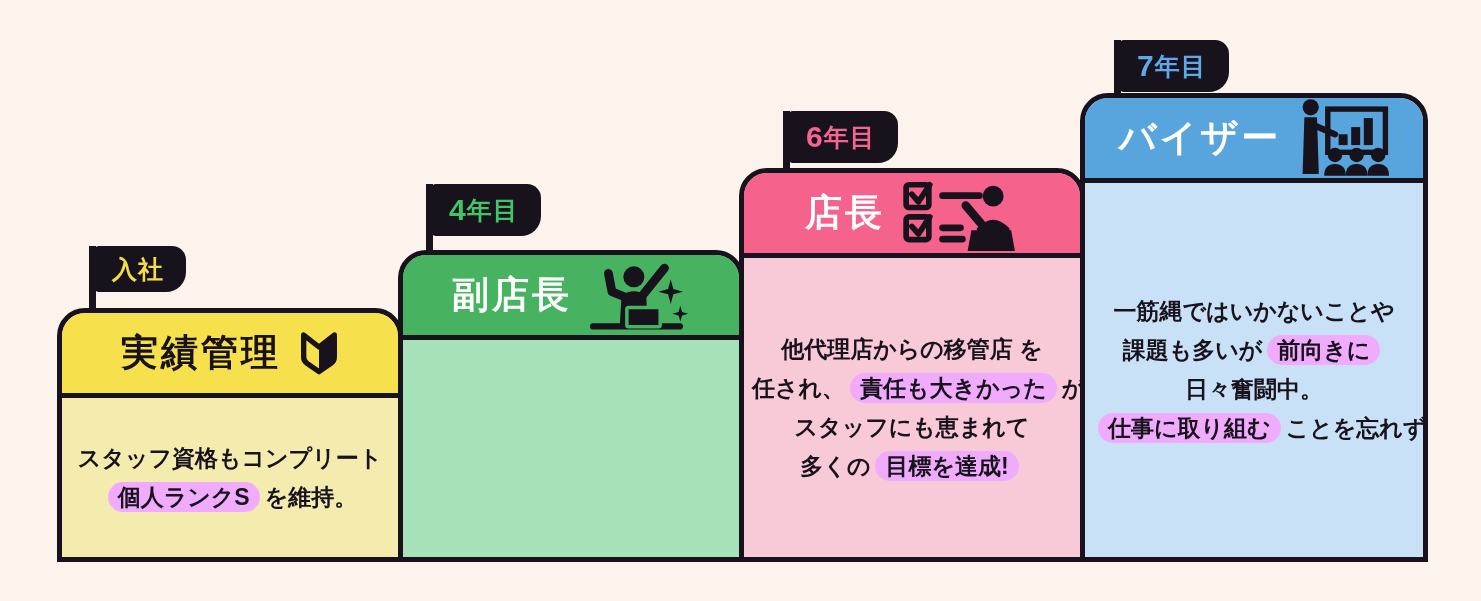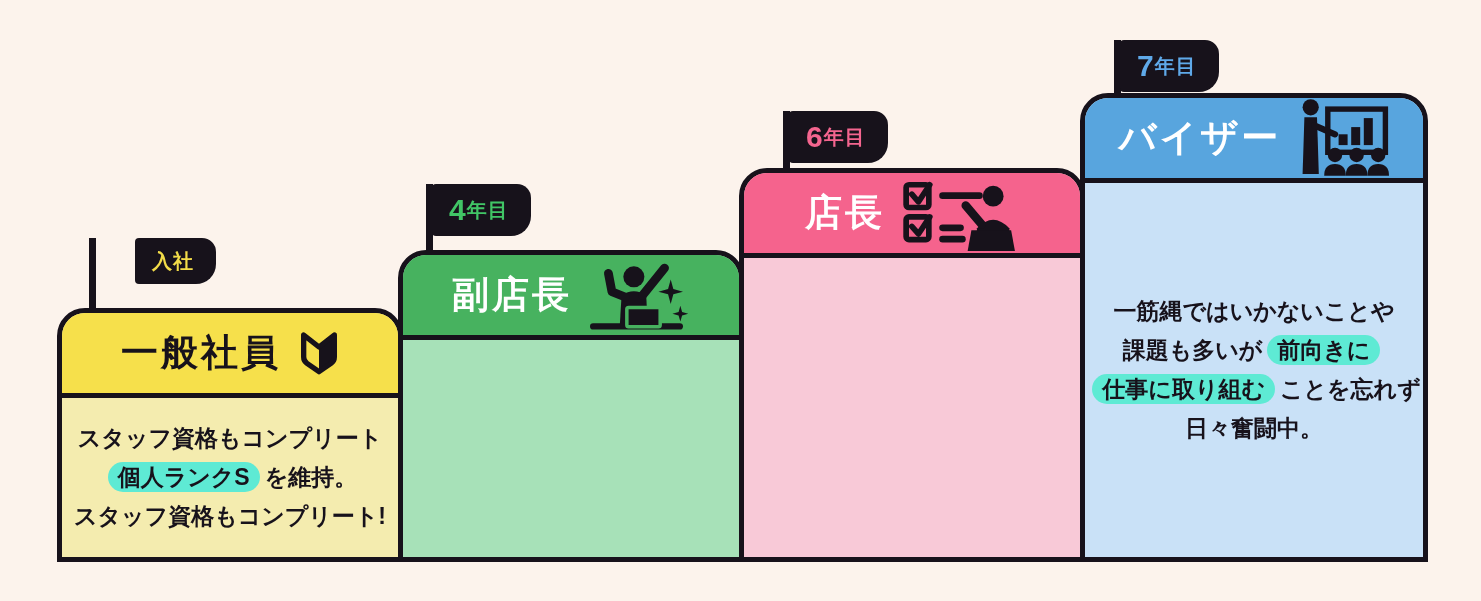--- a/index.html
+++ b/index.html
@@ -31,80 +31,79 @@
   }
   .title{
     font-size:37px;font-weight:800;letter-spacing:3px;
     color:var(--title,#17121B);
   }
   .role-icon{color:var(--ink,#17121B);flex:0 0 auto;}
   .step-2 .role-icon,.step-3 .role-icon,.step-4 .role-icon{align-self:flex-end;margin-bottom:2px;}
 
   .card-body{
     flex:1;display:flex;flex-direction:column;
-    justify-content:center;align-items:center;
+    justify-content:center;
     padding:6px 8px;
   }
   .line{
     font-size:23px;font-weight:800;line-height:39px;
     color:var(--ink,#17121B);text-align:center;white-space:nowrap;
   }
   .hl{
-    background:#5eead4;border-radius:17px;
+    background:#f0abfc;border-radius:17px;
     padding:2px 10px;margin:0 5px;
   }
 
   .flag-group{position:absolute;bottom:100%;}
-  .step-1 .flag-group{left:32px;height:70px;padding-left:40px;}
+  .step-1 .flag-group{left:32px;height:62px;}
   .step-2 .flag-group{left:28px;height:66px;}
   .step-3 .flag-group{left:44px;height:57px;}
   .step-4 .flag-group{left:34px;height:53px;}
   .pole{
     position:absolute;left:0;top:0;width:7px;
     height:calc(100% + 5px);
     background:var(--ink,#17121B);
   }
   .flag{
     position:relative;margin-left:6px;height:52px;
     background:var(--ink,#17121B);
     color:var(--flag,#fff);
     border-radius:4px 14px 20px 4px;
     display:inline-flex;align-items:center;
     padding:0 22px 0 17px;
     font-weight:800;letter-spacing:1px;
   }
   .step-1 .flag{height:46px;}
   .flag-num{font-size:30px;}
-  .flag-suffix{font-size:20px;}
+  .flag-suffix{font-size:25px;}
 </style>
 </head>
 <body>
 
 <div class="canvas" style="--bg: #FCF3EC; --ink: #17121B;">
 
   <section class="step step-1" style="--header: #F6E04B; --body: #F4ECAF; --flag: #F2DC49; --title: #17121B;">
     <div class="flag-group">
       <div class="pole"></div>
       <div class="flag">
         <span class="flag-num"></span>
         <span class="flag-suffix">入社</span>
       </div>
     </div>
     <div class="card">
       <header class="card-header">
-        <span class="title">一般社員</span>
+        <span class="title">実績管理</span>
         <svg class="role-icon" width="40" height="58" viewBox="0 0 60 70">
           <path d="M30 26 L53 8 L53 41 Q53 47 48 50.5 L30 63 Z" fill="currentColor"></path>
           <path d="M7 8 L7 41 Q7 47 12 50.5 L30 63 L48 50.5 Q53 47 53 41 L53 8 L30 26 Z" fill="none" stroke="currentColor" stroke-width="8" stroke-linejoin="round"></path>
         </svg>
       </header>
       <div class="card-body">
           <div class="line"><span>スタッフ資格もコンプリート</span></div>
           <div class="line"><span class="hl">個人ランクS</span><span>を維持。</span></div>
-          <div class="line"><span>スタッフ資格もコンプリート!</span></div>
         </div>
     </div>
   </section>
 
   <section class="step step-2" style="--header: #47B25F; --body: #A7E1B8; --flag: #41C566; --title: #FFFFFF;">
     <div class="flag-group">
       <div class="pole"></div>
       <div class="flag">
         <span class="flag-num">4</span>
         <span class="flag-suffix">年目</span>
@@ -151,20 +150,26 @@
             <path d="M9 48 L16 56 L28 38" fill="none" stroke="currentColor" stroke-width="6" stroke-linecap="round" stroke-linejoin="round"></path>
             <rect x="38" y="46" width="26" height="7" rx="3.5"></rect>
             <circle cx="95" cy="16" r="11"></circle>
             <path d="M78 50 Q95 32 112 50 L113 60 L77 60 Z"></path>
             <path d="M83 46 L66 26" fill="none" stroke="currentColor" stroke-width="9" stroke-linecap="round"></path>
             <path d="M72 52 L114 52 L118 74 L68 74 Z"></path>
             <rect x="38" y="58" width="28" height="7" rx="3.5"></rect>
           </g>
         </svg>
       </header>
+      <div class="card-body">
+          <div class="line"><span>他代理店からの移管店 を</span></div>
+          <div class="line"><span>任され、</span><span class="hl">責任も大きかった</span><span>が</span></div>
+          <div class="line"><span>スタッフにも恵まれて</span></div>
+          <div class="line"><span>多くの</span><span class="hl">目標を達成!</span></div>
+        </div>
     </div>
   </section>
 
   <section class="step step-4" style="--header: #58A5DE; --body: #C9E1F7; --flag: #5FA9E9; --title: #FFFFFF;">
     <div class="flag-group">
       <div class="pole"></div>
       <div class="flag">
         <span class="flag-num">7</span>
         <span class="flag-suffix">年目</span>
       </div>
@@ -186,19 +191,19 @@
             <circle cx="64" cy="63" r="8"></circle>
               <path d="M52 86 Q52 73 64 73 Q76 73 76 86 Z"></path>
             <circle cx="88" cy="63" r="8"></circle>
               <path d="M76 86 Q76 73 88 73 Q100 73 100 86 Z"></path>
           </g>
         </svg>
       </header>
       <div class="card-body">
           <div class="line"><span>一筋縄ではいかないことや</span></div>
           <div class="line"><span>課題も多いが</span><span class="hl">前向きに</span></div>
+          <div class="line"><span>日々奮闘中。</span></div>
           <div class="line"><span class="hl">仕事に取り組む</span><span>ことを忘れず</span></div>
-          <div class="line"><span>日々奮闘中。</span></div>
         </div>
     </div>
   </section>
 
 </div>
 
 </body></html>

